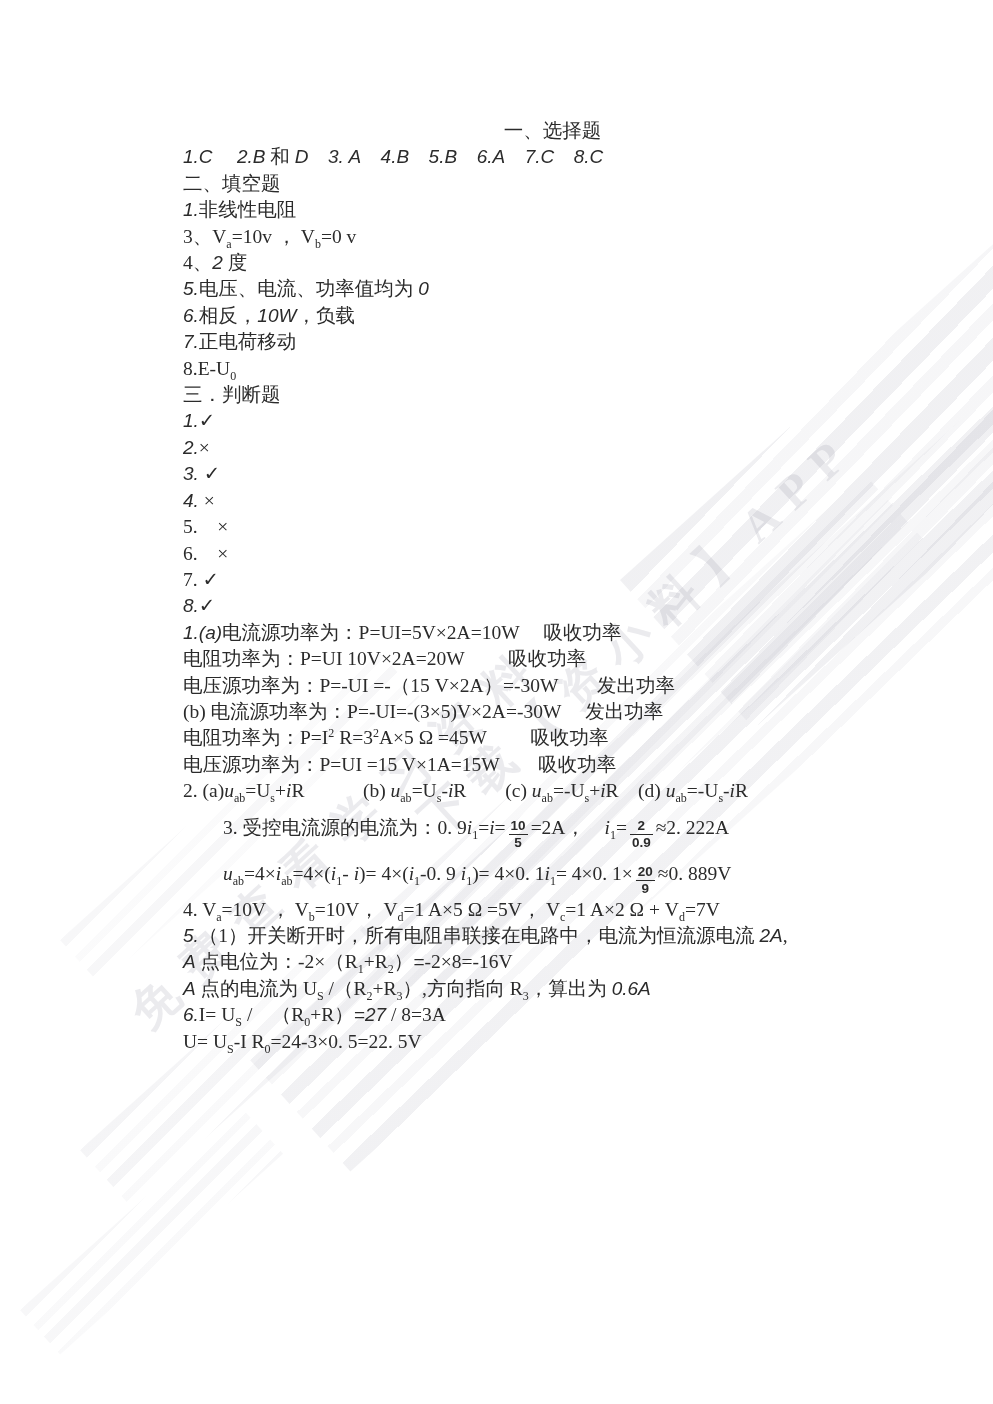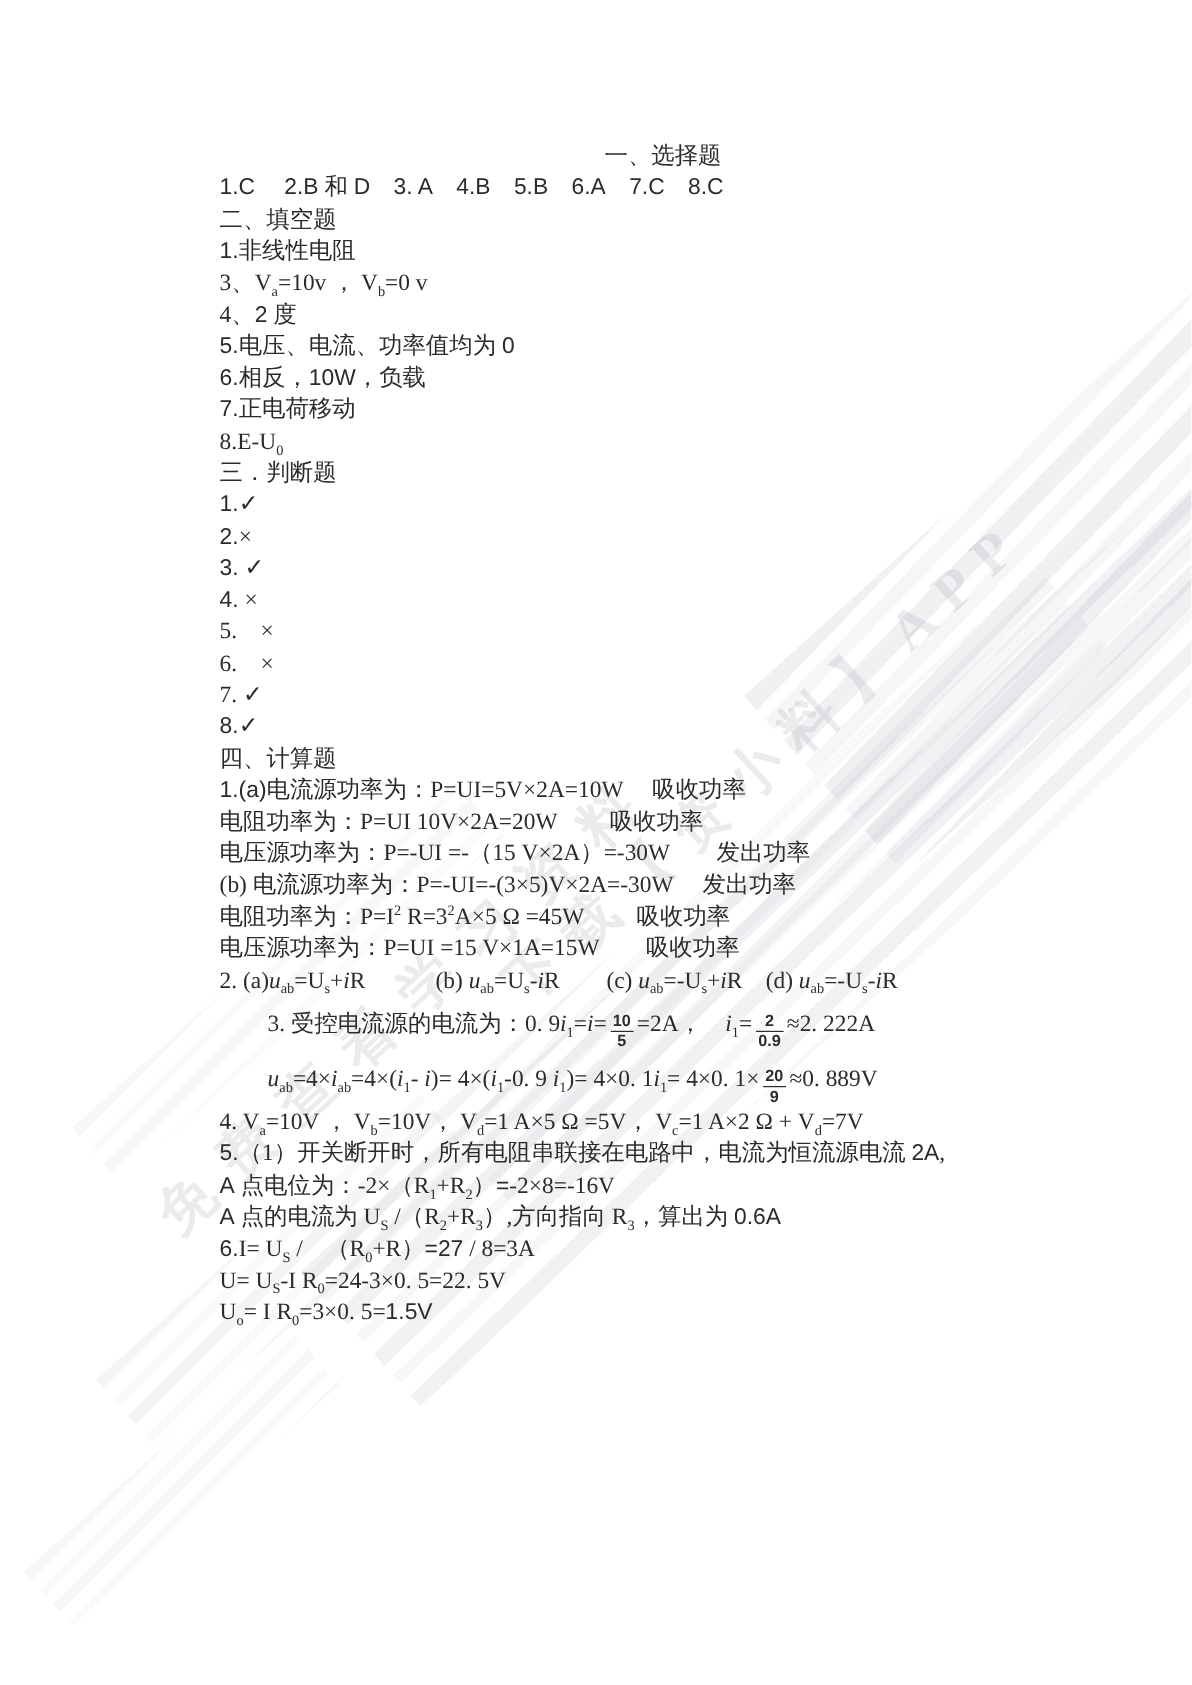--- a/index.html
+++ b/index.html
@@ -27,21 +27,21 @@
     font-weight:700;white-space:nowrap;color:rgba(98,98,120,0.13);
     font-family:"Liberation Serif","DejaVu Serif",serif;
   }
   .wm1{left:138px;top:988px;font-size:47px;letter-spacing:21px;}
   .wm2{left:428px;top:795px;font-size:47px;letter-spacing:15px;}
   
   .content{position:absolute;left:183px;top:118px;right:40px;}
   .ln{min-height:26.4px;line-height:26.4px;font-size:19.5px;white-space:nowrap;}
   .sec1{margin-left:-31px;text-align:center;}
   .tall{height:46px;line-height:46px;margin-left:40px;}
-  .sf{font-family:"Liberation Sans","DejaVu Sans",sans-serif;font-size:19px;}
+  .sf{font-family:"Liberation Sans","DejaVu Sans",sans-serif;font-size:19px;font-style:italic;}
   sub{font-size:12px;line-height:0;}
   sup{font-size:12px;line-height:0;}
   .fr{display:inline-block;vertical-align:-13px;text-align:center;
       font-family:Liberation Sans, sans-serif;font-weight:700;
       font-size:13.5px;line-height:1.15;margin:0 3px;}
   .fn{display:block;border-bottom:1.5px solid #2b2b2b;padding:0 2px;}
   .fd{display:block;padding:0 2px;}
 </style>
 </head>
 <body>
@@ -70,31 +70,29 @@
       <div class="ln">8.E-U<sub>0</sub></div>
       <div class="ln">三．判断题</div>
       <div class="ln"><span class="sf">1.</span>✓</div>
       <div class="ln"><span class="sf">2.</span>×</div>
       <div class="ln"><span class="sf">3.</span> ✓</div>
       <div class="ln"><span class="sf">4.</span> ×</div>
       <div class="ln">5.　×</div>
       <div class="ln">6.　×</div>
       <div class="ln">7. ✓</div>
       <div class="ln"><span class="sf">8.</span>✓</div>
-      <div class="ln">四、计算题</div>
       <div class="ln"><span class="sf">1.(a)</span>电流源功率为：P=UI=5V×2A=10W　 吸收功率</div>
       <div class="ln">电阻功率为：P=UI 10V×2A=20W　　 吸收功率</div>
       <div class="ln">电压源功率为：P=-UI =-（15 V×2A）=-30W　　发出功率</div>
       <div class="ln">(b) 电流源功率为：P=-UI=-(3×5)V×2A=-30W　 发出功率</div>
       <div class="ln">电阻功率为：P=I<sup>2</sup> R=3<sup>2</sup>A×5 Ω =45W　　 吸收功率</div>
       <div class="ln">电压源功率为：P=UI =15 V×1A=15W　　吸收功率</div>
       <div class="ln">2. (a)<i>u</i><sub>ab</sub>=U<sub>s</sub>+<i>i</i>R　　　(b) <i>u</i><sub>ab</sub>=U<sub>s</sub>-<i>i</i>R　　(c) <i>u</i><sub>ab</sub>=-U<sub>s</sub>+<i>i</i>R　(d) <i>u</i><sub>ab</sub>=-U<sub>s</sub>-<i>i</i>R</div>
       <div class="ln tall">3. 受控电流源的电流为：0. 9<i>i</i><sub>1</sub>=<i>i</i>=<span class="fr"><span class="fn">10</span><span class="fd">5</span></span>=2A，　<i>i</i><sub>1</sub>=<span class="fr"><span class="fn">2</span><span class="fd">0.9</span></span>≈2. 222A</div>
       <div class="ln tall"><i>u</i><sub>ab</sub>=4×<i>i</i><sub>ab</sub>=4×(<i>i</i><sub>1</sub>- <i>i</i>)= 4×(<i>i</i><sub>1</sub>-0. 9 <i>i</i><sub>1</sub>)= 4×0. 1<i>i</i><sub>1</sub>= 4×0. 1×<span class="fr"><span class="fn">20</span><span class="fd">9</span></span>≈0. 889V</div>
       <div class="ln">4. V<sub>a</sub>=10V ， V<sub>b</sub>=10V， V<sub>d</sub>=1 A×5 Ω =5V， V<sub>c</sub>=1 A×2 Ω + V<sub>d</sub>=7V</div>
       <div class="ln"><span class="sf">5.</span>（1）开关断开时，所有电阻串联接在电路中，电流为恒流源电流 <span class="sf">2A</span>,</div>
       <div class="ln"><span class="sf">A</span> 点电位为：-2×（R<sub>1</sub>+R<sub>2</sub>）<span class="sf">=</span>-2×8=-16V</div>
       <div class="ln"><span class="sf">A</span> 点的电流为 U<sub>S</sub> /（R<sub>2</sub>+R<sub>3</sub>）,方向指向 R<sub>3</sub>，算出为 <span class="sf">0.6A</span></div>
       <div class="ln"><span class="sf">6.</span>I= U<sub>S</sub> /　（R<sub>0</sub>+R）<span class="sf">=27</span> / 8=3A</div>
       <div class="ln">U= U<sub>S</sub>-I R<sub>0</sub>=24-3×0. 5=22. 5V</div>
-      <div class="ln">U<sub>o</sub>= I R<sub>0</sub>=3×0. 5=<span class="sf">1.5V</span></div>
     </div>
 </div>
 
 </body></html>

